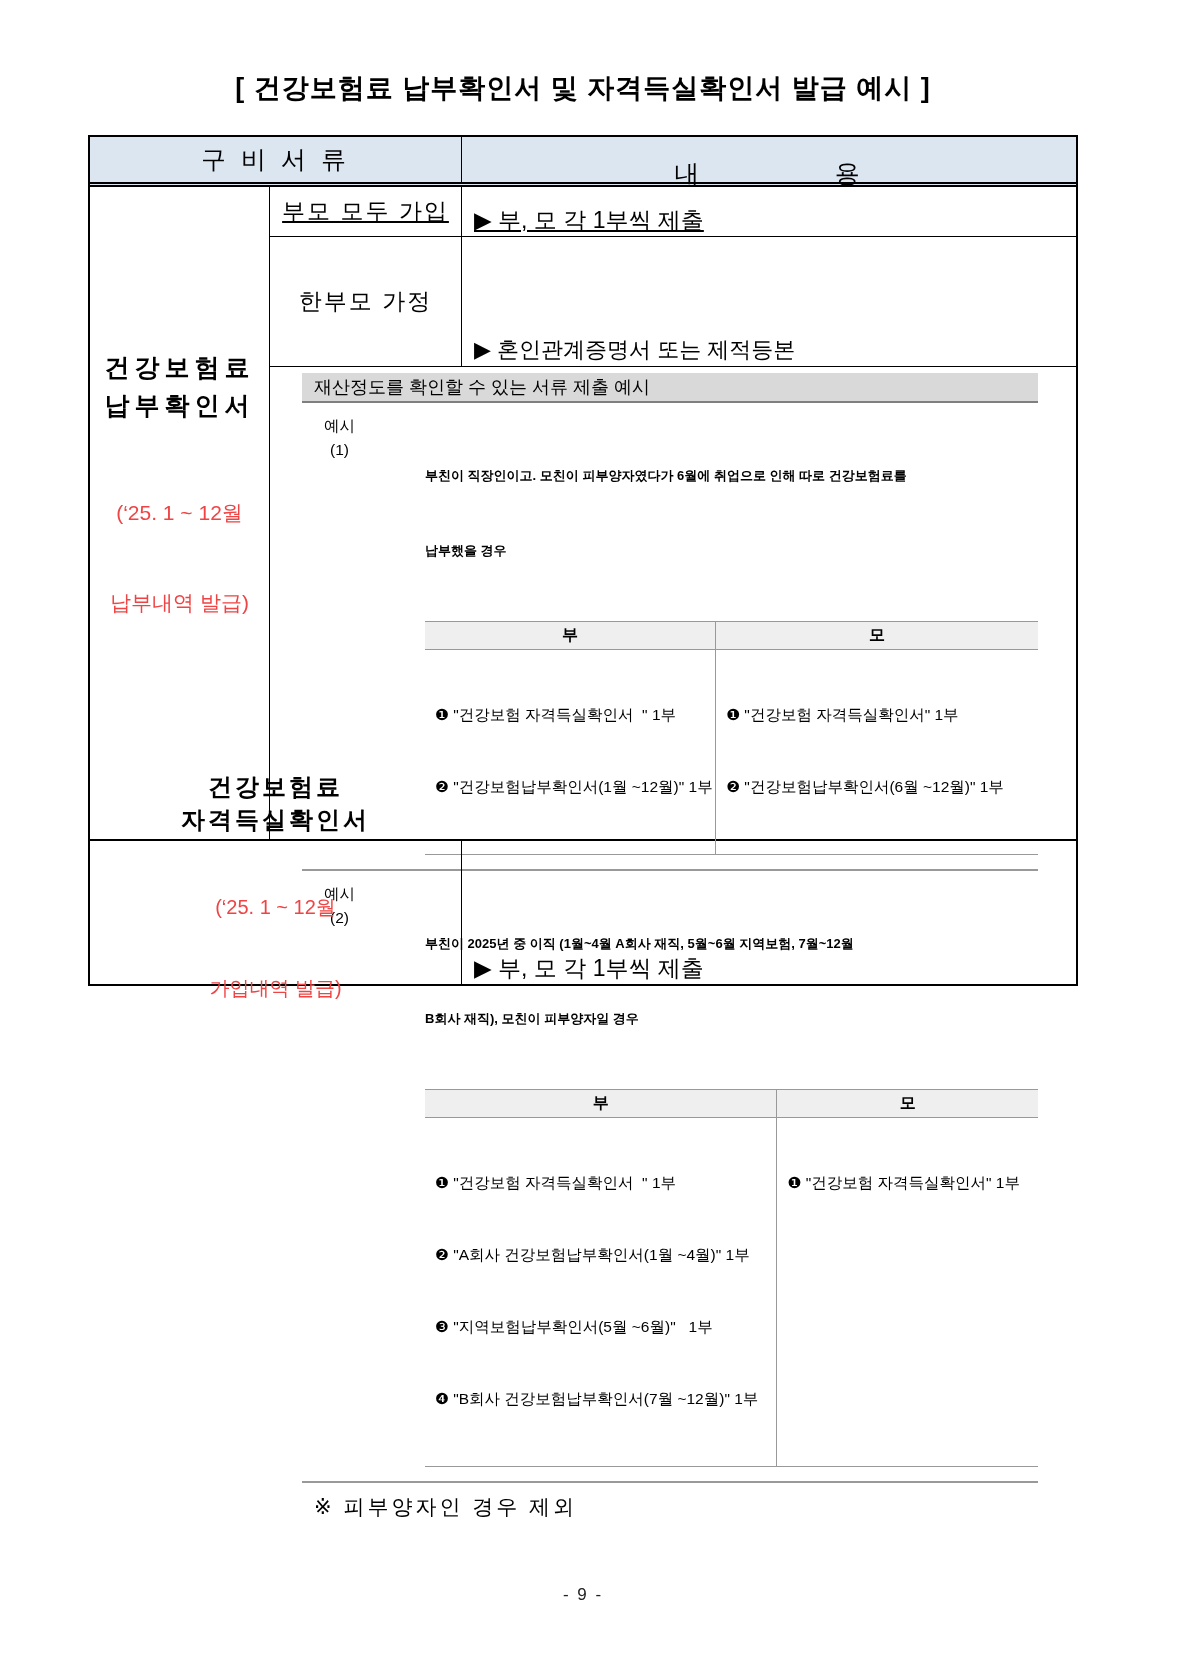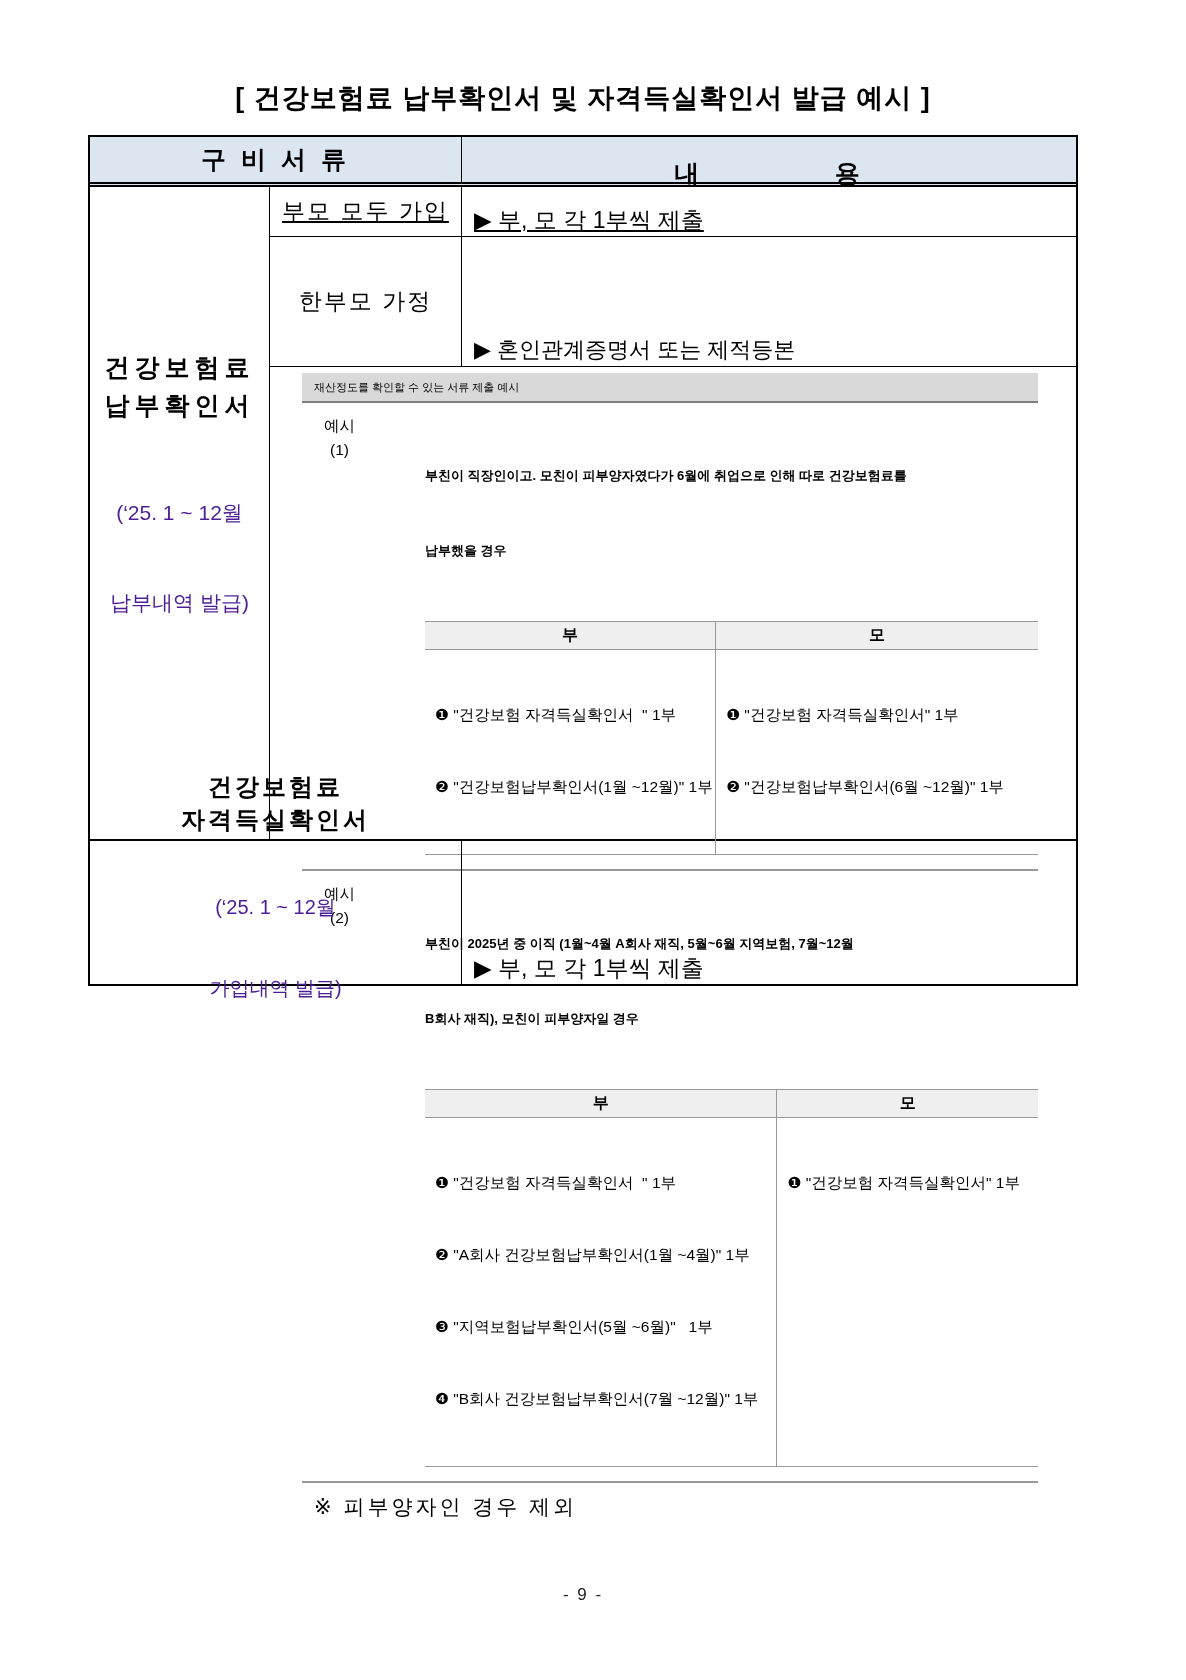--- a/index.html
+++ b/index.html
@@ -6,63 +6,63 @@
   html,body { background:#ffffff; }
   .page {
     position: relative;
     width: 1186px; height: 1680px;
     background: #ffffff;
     font-family: "Liberation Sans", "DejaVu Sans", sans-serif;
     color: #000;
     overflow: hidden;
   }
   .title {
-    position: absolute; top: 80px; left: 88px; width: 990px;
+    position: absolute; top: 70px; left: 88px; width: 990px;
     text-align: center; font-size: 27px; font-weight: bold; letter-spacing: 1px;
     white-space: pre-wrap;
   }
   .doc-table {
     position: absolute; top: 135px; left: 88px; width: 990px;
     border: 2px solid #000; background: #fff;
   }
   
-  .thead { display: flex; height: 50px; background: #dce6f1; border-bottom: 5px double #000; font-weight: bold; }
+  .thead { display: flex; height: 50px; background: #dce6f1; border-bottom: 5px double #000; }
   .th { display: flex; align-items: center; justify-content: center; font-size: 25px; white-space: pre; letter-spacing: 4px; }
   .th1 { width: 372px; border-right: 1px solid #000; }
   .th2 { flex: 1; margin-top: 28px; }
   
   .tbody1 { display: flex; }
   .docname {
     width: 180px; border-right: 1px solid #000;
     display: flex; flex-direction: column; align-items: center; justify-content: center;
     text-align: center;
   }
   .docname-main { font-size: 25px; font-weight: bold; letter-spacing: 5px; line-height: 38px; }
-  .docname-period { color: #4c1d95; font-size: 21px; line-height: 30px; margin-top: 14px; white-space: pre-wrap; }
+  .docname-period { color: #ef4444; font-size: 21px; line-height: 30px; margin-top: 14px; white-space: pre-wrap; }
   .col-rest { flex: 1; display: flex; flex-direction: column; }
   .row { display: flex; border-bottom: 1px solid #000; }
   .rowA { height: 50px; text-decoration: underline; }
   .rowB { height: 130px; }
   .sublabel {
     width: 192px; border-right: 1px solid #000;
     display: flex; align-items: center; justify-content: center;
     font-size: 23px; letter-spacing: 2px;
   }
   .content {
     flex: 1; display: flex; flex-direction: column; justify-content: flex-end;
     font-size: 23px; padding-left: 12px; white-space: pre-wrap;
   }
   .rowB .content { font-size: 22px; line-height: 33px; }
   .rowB .content .sub { padding-left: 8px; }
   
   .rowC { height: 472px; }
   .exbox { margin: 6px 38px 0 32px; }
   .exbar {
     height: 30px; background: #d9d9d9; border-bottom: 2px solid #7f7f7f;
-    font-size: 11px; line-height: 28px; padding-left: 12px; white-space: pre-wrap;
+    font-size: 18px; line-height: 28px; padding-left: 12px; white-space: pre-wrap;
   }
   .example { display: flex; padding-top: 10px; gap: 48px; }
   .exlabel { width: 75px; text-align: center; font-size: 15.5px; line-height: 24px; padding-top: 1px; }
   .exbody { flex: 1; }
   .exdesc { font-size: 13px; line-height: 25px; white-space: pre-wrap; font-weight: bold; }
   .subtable { margin-top: 8px; border-top: 1px solid #999; border-bottom: 1px solid #999; }
   .strow { display: flex; }
   .sthead { background: #efefef; height: 28px; border-bottom: 1px solid #999; }
   .sthead .stc { display: flex; align-items: center; justify-content: center; font-size: 16px; font-weight: bold; padding: 0; }
   .stbody .stc { padding: 5px 0 7px 10px; font-size: 15.5px; line-height: 24px; white-space: pre-wrap; }

